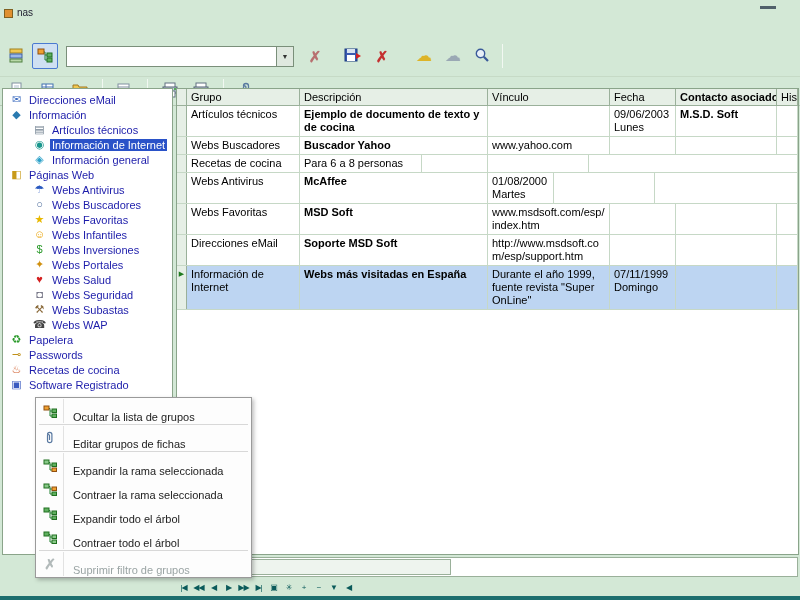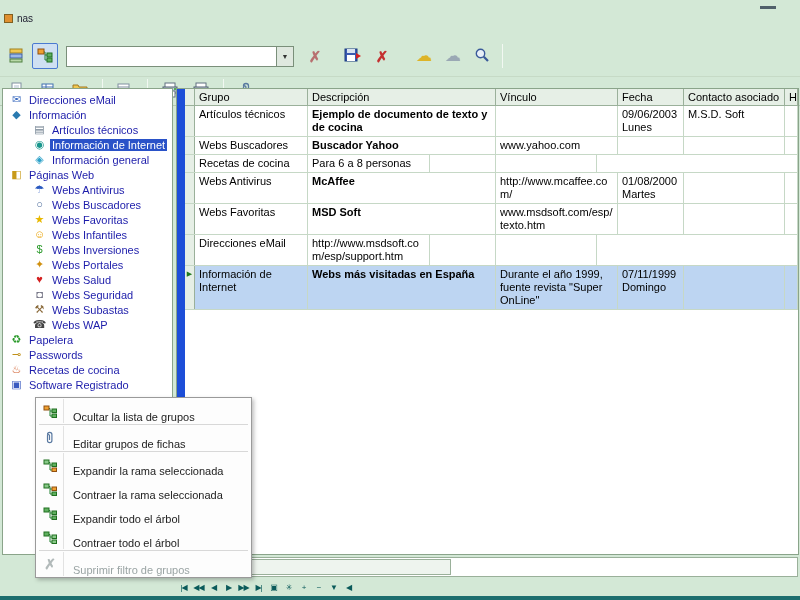--- a/index.html
+++ b/index.html
@@ -2,21 +2,21 @@
 <html><head>
 <meta charset="utf-8">
 <style>
   * { box-sizing: border-box; margin: 0; padding: 0; }
   html, body { width: 800px; height: 600px; overflow: hidden; background: #fff; }
   body { font-family: "Liberation Sans", sans-serif; font-size: 11px; color: #000; }
 
   .window { position: relative; width: 800px; height: 600px; background: #d3e8d6; overflow: hidden; }
 
   
-  .titlebar { height: 14px; display: flex; align-items: center; padding: 18px 4px; }
+  .titlebar { height: 14px; display: flex; align-items: flex-end; padding: 18px 4px; }
   .title-icon { width: 9px; height: 9px; background: #e09030; border: 1px solid #806020; margin-right: 4px; }
   .title-text { font-size: 10px; color: #223; }
   .minimize-btn { position: absolute; top: 6px; right: 24px; width: 16px; height: 3px; background: #50606a; }
 
   
   .toolbar1 { display: flex; align-items: center; height: 40px; padding: 0 3px; gap: 3px; }
   .toolbar2 { display: flex; align-items: center; height: 30px; padding: 0 5px; gap: 5px;
               border-top: 1px solid #c6dac6; border-bottom: 1px solid #b4c8b4; }
   .tbtn { width: 26px; height: 26px; display: flex; align-items: center; justify-content: center;
           border: 1px solid transparent; border-radius: 2px; flex-shrink: 0; }
@@ -39,31 +39,31 @@
   .tree-panel { position: absolute; left: 2px; top: 2px; width: 171px; bottom: 0;
                 background: #fff; border: 1px solid #8aa48a; padding: 3px 0 0 2px; overflow: hidden; }
   .tree-item { display: flex; align-items: center; height: 15px; white-space: nowrap; color: #1c1caa; }
   .tree-item.lv0 { padding-left: 4px; }
   .tree-item.lv1 { padding-left: 27px; }
   .ticon { width: 15px; text-align: center; margin-right: 3px; font-size: 11px; line-height: 1; flex-shrink: 0; }
   .tlabel { padding: 0 2px; }
   .tree-item.sel .tlabel { background: #2a52c8; color: #fff; }
 
   .table-wrap { position: absolute; left: 176px; right: 1px; top: 2px; bottom: 0;
-                background: #1d4ed8; border: 1px solid #8aa48a; display: flex; flex-direction: column; overflow: hidden; padding-left: 8px; }
+                background: #22c55e; border: 1px solid #8aa48a; display: flex; flex-direction: column; overflow: hidden; }
   .thead { display: flex; height: 17px; background: #e6efe6; border-bottom: 1px solid #9ab09a; flex-shrink: 0; }
   .th { border-right: 1px solid #9ab09a; padding: 2px 4px; white-space: nowrap; overflow: hidden; flex-shrink: 0; }
   .tbody { flex: 1; overflow: hidden; background: #fff; }
   .trow { display: flex; border-bottom: 1px solid #c6d8c6; align-items: stretch; }
   .td { border-right: 1px solid #c6d8c6; padding: 2px 4px; line-height: 13px; overflow: hidden;
         white-space: pre-line; flex-shrink: 0; min-height: 15px; }
   .hgut, .gut { width: 10px; padding: 0; flex-shrink: 0; }
   .gut { background: #e6efe6; border-right: 1px solid #9ab09a; font-size: 7px; color: #1e7a1e;
          display: flex; align-items: flex-start; justify-content: center; padding-top: 4px; }
-  .c0 { width: 113px; } .c1 { width: 188px; } .c2 { width: 122px; } .c3 { width: 66px; } .c4 { width: 101px; }
+  .c0 { width: 113px; } .c1 { width: 188px; } .c2 { width: 122px; } .c3 { width: 66px; } .c4 { width: 101px; font-weight: bold; }
   .c5 { flex: 1 1 auto; min-width: 0; }
   .td.c1 { font-weight: bold; }
   .td.c2 { overflow-wrap: anywhere; word-wrap: break-word; }
   .trow.selrow .td { background: #bdd5f2; }
 
   
   .hstrip { position: absolute; left: 176px; right: 2px; bottom: 23px; height: 20px;
             background: #fff; border: 1px solid #9ab09a; }
   .hthumb { position: absolute; left: 74px; top: 1px; bottom: 1px; width: 200px;
             background: #eef4ee; border: 1px solid #9ab09a; }
@@ -322,38 +322,38 @@
             <div class="td c0">Recetas de cocina</div>
             <div class="td c2">Para 6 a 8 personas</div>
             <div class="td c3"></div>
             <div class="td c4"></div>
             <div class="td c5"></div>
           </div>
           <div class="trow">
             <div class="gut"></div>
             <div class="td c0">Webs Antivirus</div>
             <div class="td c1">McAffee</div>
-            <div class="td c2">http://www.mcaffee.com/</div>
             <div class="td c3">01/08/2000
 Martes</div>
             <div class="td c4"></div>
             <div class="td c5"></div>
           </div>
           <div class="trow">
             <div class="gut"></div>
             <div class="td c0">Webs Favoritas</div>
             <div class="td c1">MSD Soft</div>
-            <div class="td c2">www.msdsoft.com/esp/texto.htm</div>
+            <div class="td c2">www.msdsoft.com/esp/index.htm</div>
             <div class="td c3"></div>
             <div class="td c4"></div>
             <div class="td c5"></div>
           </div>
           <div class="trow">
             <div class="gut"></div>
             <div class="td c0">Direcciones eMail</div>
+            <div class="td c1">Soporte MSD Soft</div>
             <div class="td c2">http://www.msdsoft.com/esp/support.htm</div>
             <div class="td c3"></div>
             <div class="td c4"></div>
             <div class="td c5"></div>
           </div>
           <div class="trow selrow">
             <div class="gut">▶</div>
             <div class="td c0">Información de Internet</div>
             <div class="td c1">Webs más visitadas en España</div>
             <div class="td c2">Durante el año 1999, fuente revista "Super OnLine"</div>

